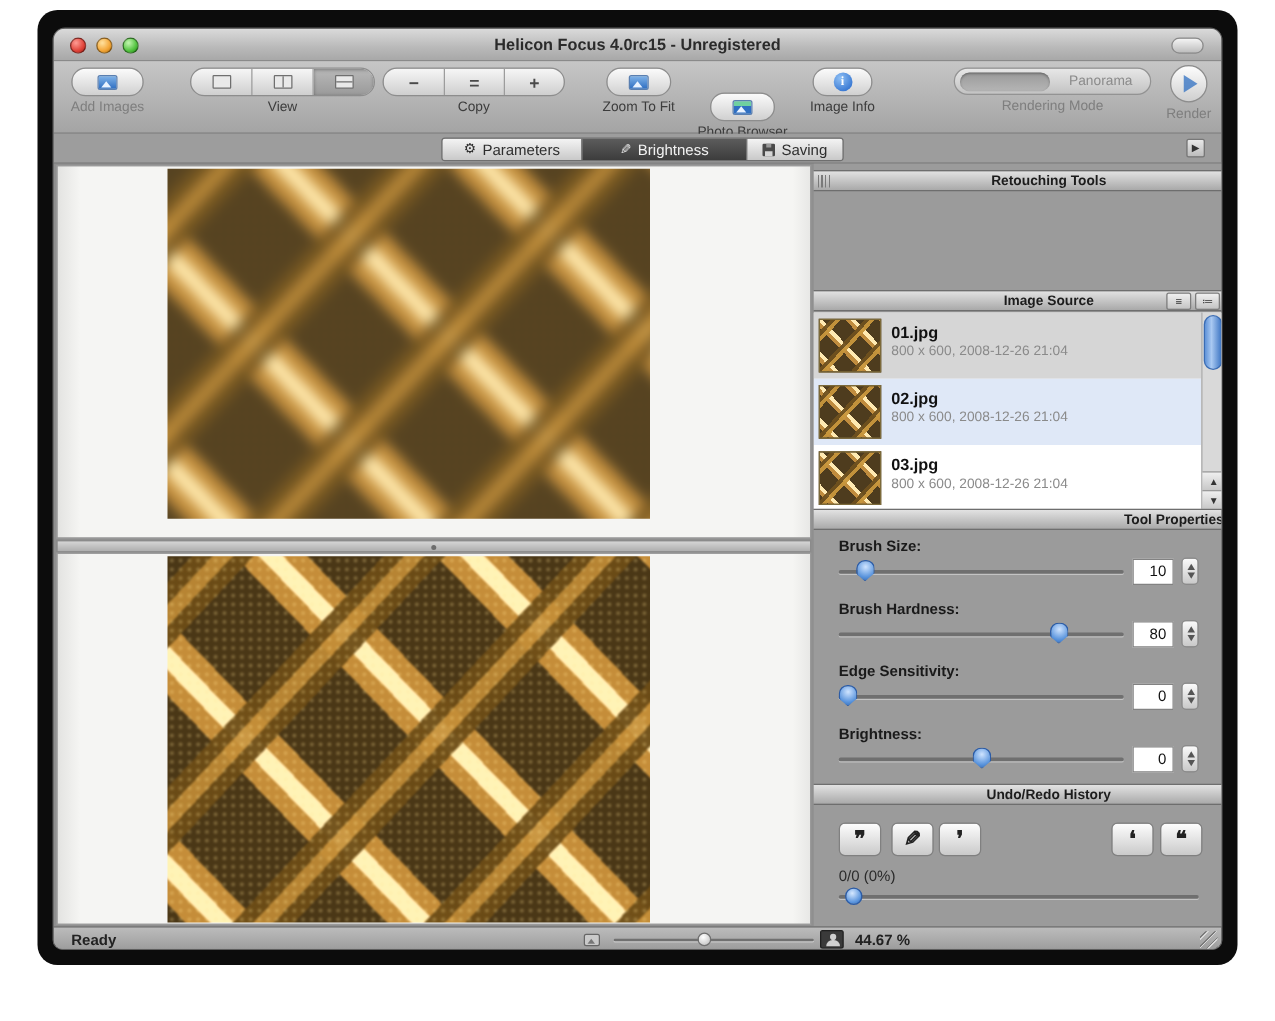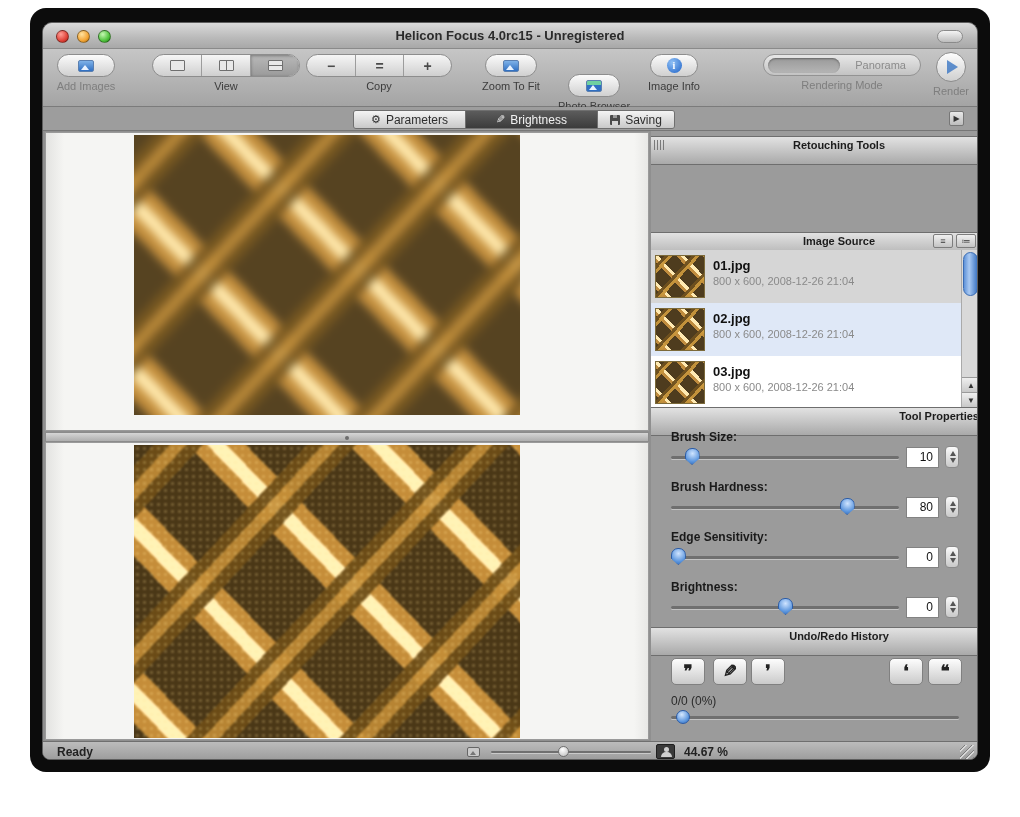--- a/index.html
+++ b/index.html
@@ -93,21 +93,21 @@
      background-image:
        radial-gradient(rgba(255,228,150,.28) 1px, transparent 2px),
        repeating-linear-gradient(133deg, transparent 0 34px, rgba(110,80,30,.95) 34px 46px, rgba(190,140,60,.9) 46px 58px, rgba(110,80,30,.95) 58px 70px, transparent 70px 112px),
        repeating-linear-gradient(46deg, transparent 0 30px, #c08c3e 30px 44px, #ffeab2 44px 58px, #c08c3e 58px 72px, transparent 72px 116px);
      background-size: 7px 7px, auto, auto; }
   .photo.blurry { filter:blur(5px) saturate(1.05); }
   .photo.sharp  { filter:blur(1px) contrast(1.08); }
 
   
   .sidebar { position:absolute; left:608px; top:0; width:328px; height:610px; background:#9b9b9b; }
-  .panel-header { position:absolute; left:0; width:328px; height:29px;
+  .panel-header { position:absolute; left:0; width:328px; height:17px;
       background:linear-gradient(#e2e2e2,#a9a9a9); border-top:1px solid #6e6e6e; border-bottom:1px solid #6e6e6e;
       font-size:11px; font-weight:bold; color:#1c1c1c; text-align:center; line-height:16px;padding-left:48px; }
   .grip { position:absolute; left:3px; top:3px; width:10px; height:10px;
       background:repeating-linear-gradient(90deg,#7a7a7a 0 1px,transparent 1px 3px); }
   .hdr-btn { position:absolute; top:1px; width:20px; height:14px; border:1px solid #7d7d7d; border-radius:2px;
       background:linear-gradient(#f0f0f0,#c4c4c4); font-size:9px; font-weight:normal; color:#333; line-height:12px; text-align:center; }
 
   
   .retouch-body { position:absolute; left:0; top:23px; width:328px; height:78px; }
   .brush-svg { position:absolute; left:10px; top:14px; }

